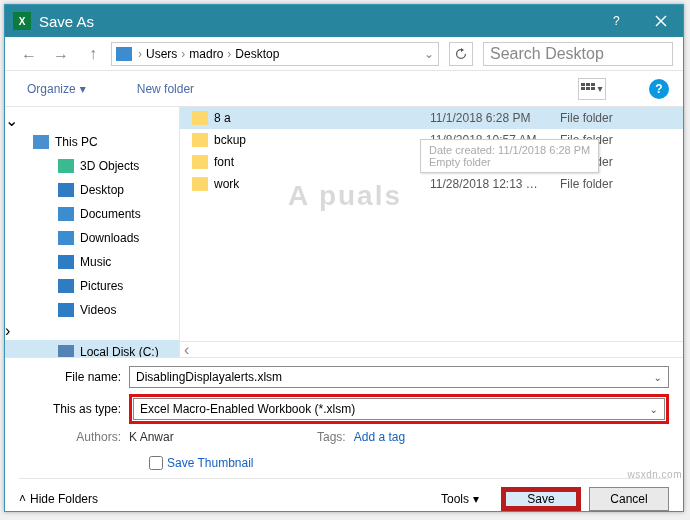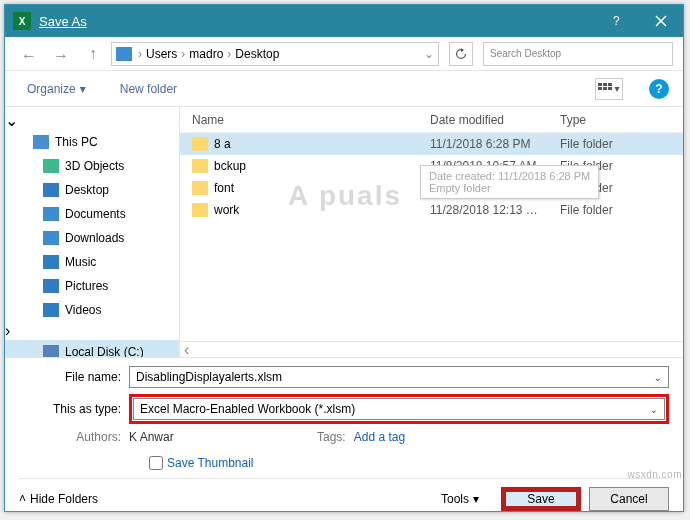--- a/index.html
+++ b/index.html
@@ -1,40 +1,40 @@
 <!DOCTYPE html>
 <html><head>
 <meta charset="utf-8">
 <style>
 * { box-sizing: border-box; margin: 0; padding: 0; font-family: "Segoe UI", Tahoma, sans-serif; }
 body { background: #f0f0f0; width: 690px; height: 520px; overflow: hidden; position: relative; }
 .window { width: 680px; height: 508px; margin: 4px; border: 1px solid #3895b5; background: #fff; box-shadow: 0 0 4px rgba(0,0,0,0.3); display: flex; flex-direction: column; }
 .titlebar { height: 32px; background: #27859e; color: #fff; display: flex; align-items: center; padding: 0 0 0 8px; }
 .titlebar-icon { width: 18px; height: 18px; background: #0b7c3d; display: flex; align-items: center; justify-content: center; font-size: 10px; font-weight: bold; color: #fff; margin-right: 8px; }
-.titlebar-title { flex: 1; font-size: 13px; text-decoration: underline; }
+.titlebar-title { flex: 1; font-size: 15px; }
 .titlebar-btn { width: 44px; height: 32px; display: flex; align-items: center; justify-content: center; }
 .titlebar-btn svg { fill: #fff; }
 .navbar { height: 34px; display: flex; align-items: center; padding: 0 10px; border-bottom: 1px solid #e5e5e5; gap: 4px; }
 .nav-arrow { width: 28px; height: 28px; display: flex; align-items: center; justify-content: center; color: #888; }
 .path-box { flex: 1; height: 24px; border: 1px solid #ccc; display: flex; align-items: center; padding: 0 4px; font-size: 12px; }
 .path-box .drive-icon { width: 16px; height: 14px; background: #3b8dd0; margin-right: 6px; }
 .path-box .crumb { padding: 0 4px; }
 .path-box .sep { color: #888; }
 .refresh-btn { width: 24px; height: 24px; border: 1px solid #ccc; display: flex; align-items: center; justify-content: center; margin: 0 6px; }
-.search-box { width: 190px; height: 24px; border: 1px solid #ccc; padding: 0 6px; font-size: 10px; color: #888; display: flex; align-items: center; }
-.toolbar { height: 36px; display: flex; align-items: center; padding: 0 14px; gap: 18px; border-bottom: 1px solid #e5e5e5; }
+.search-box { width: 190px; height: 24px; border: 1px solid #ccc; padding: 0 6px; font-size: 16px; color: #888; display: flex; align-items: center; }
+.toolbar { height: 36px; display: flex; align-items: center; padding: 0 14px; gap: 35px; border-bottom: 1px solid #e5e5e5; }
 .toolbar-btn { font-size: 12px; color: #4b6aa8; padding: 4px 8px; display: flex; align-items: center; gap: 4px; }
 .toolbar-spacer { flex: 1; }
 .view-btn { width: 28px; height: 22px; border: 1px solid #ccc; display: flex; align-items: center; justify-content: center; }
 .help-btn { width: 20px; height: 20px; border-radius: 50%; background: #0a98e0; color: #fff; font-size: 12px; font-weight: bold; display: flex; align-items: center; justify-content: center; margin-left: 8px; }
 .main { flex: 1; display: flex; min-height: 0; }
 .sidebar { width: 175px; border-right: 1px solid #e5e5e5; overflow-y: auto; padding: 4px 0; }
 .tree-item { display: flex; align-items: center; height: 24px; padding-left: 28px; font-size: 12px; gap: 6px; text-align: right; }
 .tree-item.selected { background: #cfe7f5; }
-.tree-item.sub { padding-left: 38px; }
+.tree-item.sub { padding-left: 53px; }
 .tree-item-wrap { position: relative; }
 .ico { width: 16px; height: 14px; display: inline-block; }
 .ico-pc { background: #4a8fcf; }
 .ico-3d { background: #3bb990; }
 .ico-desktop { background: #2e7dc4; }
 .ico-docs { background: #3b8dd0; }
 .ico-down { background: #3b8dd0; }
 .ico-music { background: #2e7dc4; }
 .ico-pics { background: #2e7dc4; }
 .ico-vids { background: #2e7dc4; }
@@ -178,25 +178,20 @@
           <span>Videos</span>
         </div>
       <div class="tree-item-wrap"><span class="expand">›</span>
         <div class="tree-item sub selected">
             <span class="ico ico-disk"></span>
             <span>Local Disk (C:)</span>
           </div></div>
     </div>
 
     <div class="filepane">
-      <div class="fileheader">
-        <div class="col-name">Name</div>
-        <div class="col-date">Date modified</div>
-        <div class="col-type">Type</div>
-      </div>
       <div class="filelist">
         <div class="file-row selected">
           <div class="fname">
               <span class="ico ico-folder"></span>
               <span>8 a</span>
             </div>
           <div class="fdate">11/1/2018 6:28 PM</div>
           <div class="ftype">File folder</div>
         </div>
         <div class="file-row">

